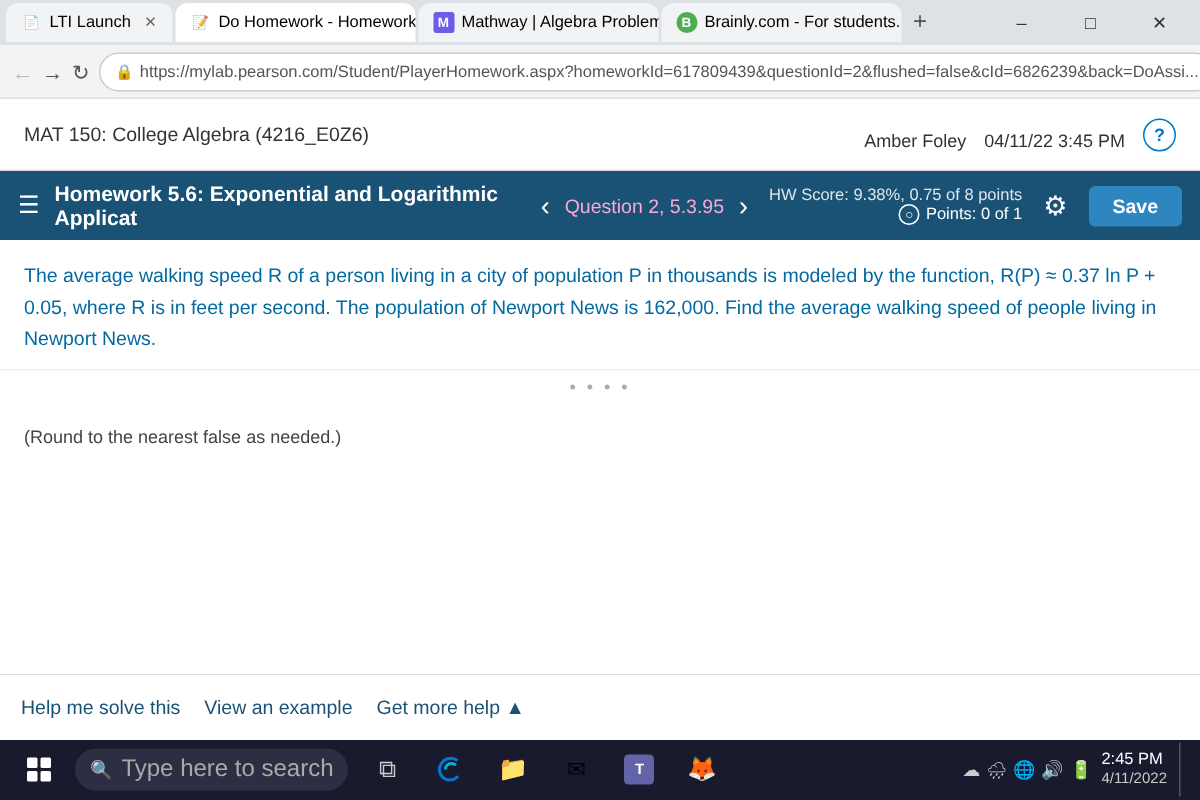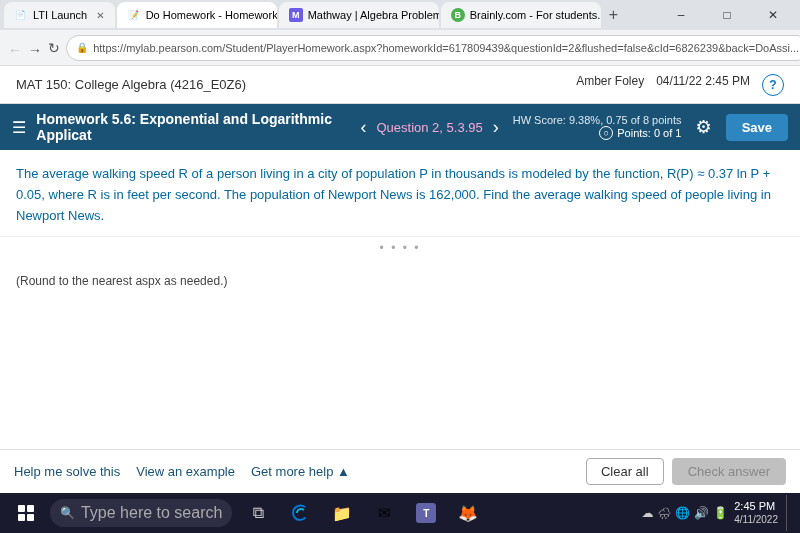--- a/index.html
+++ b/index.html
@@ -102,33 +102,33 @@
       color: #555;
       gap: 4px;
     }
     .url-lock { color: #555; font-size: 10px; }
 
     
     .app-header {
       display: flex;
       align-items: center;
       padding: 0 16px;
-      height: 38px;
+      height: 48px;
       border-bottom: 1px solid #ddd;
       background: #fff;
     }
     .app-title {
       font-size: 13px;
       font-weight: normal;
       color: #333;
       flex: 1;
     }
     .app-user-info {
       display: flex;
-      align-items: flex-start;
+      align-items: flex-end;
       gap: 12px;
       font-size: 12px;
       color: #333;
     }
     .help-icon-btn {
       width: 22px;
       height: 22px;
       border-radius: 50%;
       border: 1px solid #0077cc;
       display: flex; align-items: center; justify-content: center;
@@ -455,21 +455,21 @@
     <span class="url-lock">🔒</span>
     <span style="font-size:11px; color:#555; overflow:hidden; white-space:nowrap; text-overflow:ellipsis;">https://mylab.pearson.com/Student/PlayerHomework.aspx?homeworkId=617809439&amp;questionId=2&amp;flushed=false&amp;cId=6826239&amp;back=DoAssi...</span>
   </div>
 
 </div>
 
 <div class="app-header">
   <span class="app-title">MAT 150: College Algebra (4216_E0Z6)</span>
   <div class="app-user-info">
     <span>Amber Foley</span>
-    <span>04/11/22 2:45 PM</span>
+    <span>04/11/22 3:45 PM</span>
     <div class="help-icon-btn">
       <span>?</span>
     </div>
   </div>
 </div>
 
 <div class="hw-bar">
   <span class="hw-menu-icon">☰</span>
   <div class="hw-title-section">
     <span class="hw-name">Homework 5.6: Exponential and Logarithmic Applicat</span>
@@ -492,32 +492,28 @@
 
 <div class="problem-area">
   <span>The average walking speed R of a person living in a city of population P in thousands is modeled by the function, R(P) ≈ 0.37 ln P + 0.05, where R is in feet per second. The population of Newport News is 162,000. Find the average walking speed of people living in Newport News.</span>
 </div>
 
 <div class="divider-handle">
   <span class="divider-dots">• • • •</span>
 </div>
 
 <div class="answer-area">
-  <div class="answer-note">(Round to the nearest aspx as needed.)</div>
+  <div class="answer-note">(Round to the nearest false as needed.)</div>
 </div>
 
 <div class="bottom-toolbar">
   <div class="bottom-links">
     <a class="bottom-link">Help me solve this</a>
     <a class="bottom-link">View an example</a>
     <a class="bottom-link">Get more help ▲</a>
-  </div>
-  <div class="bottom-actions">
-    <button class="clear-btn">Clear all</button>
-    <button class="check-btn">Check answer</button>
   </div>
 </div>
 
 <div class="win-taskbar">
   <div class="win-start">
     <div class="win-start-icon">
       <div class="win-start-square"></div>
       <div class="win-start-square"></div>
       <div class="win-start-square"></div>
       <div class="win-start-square"></div>

